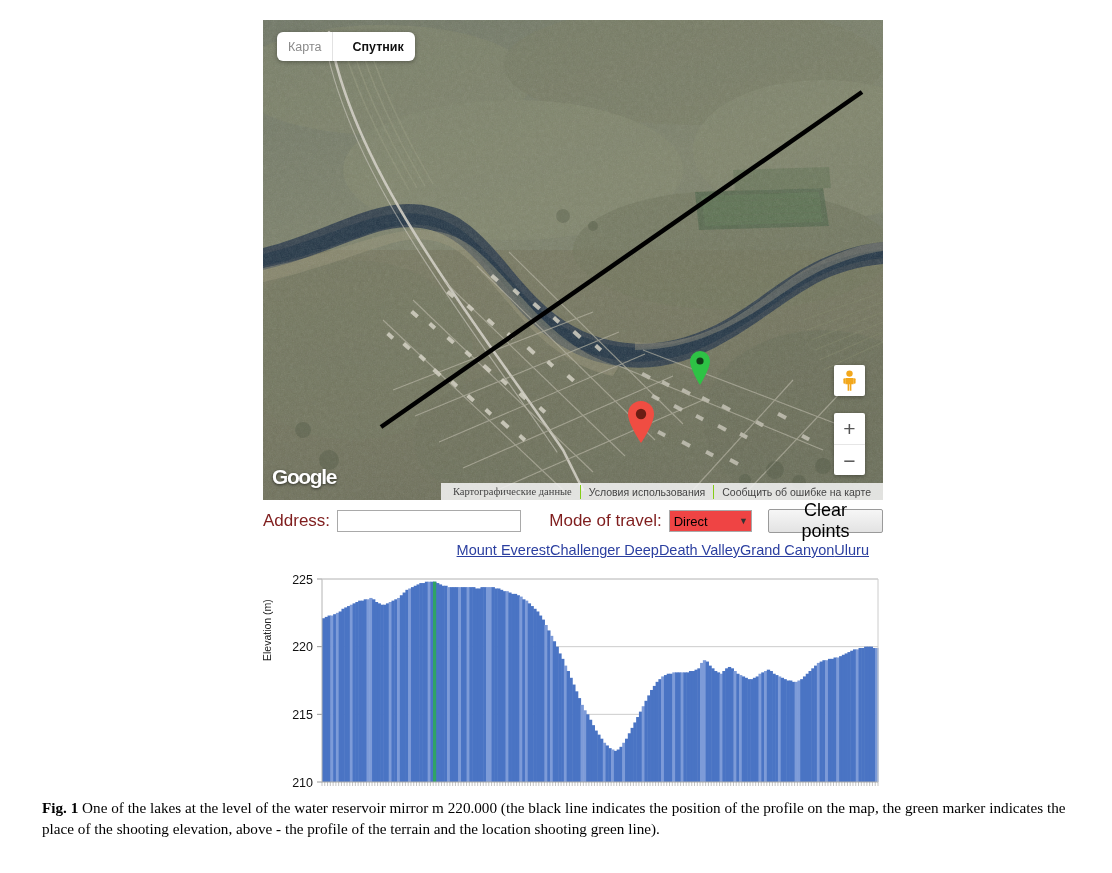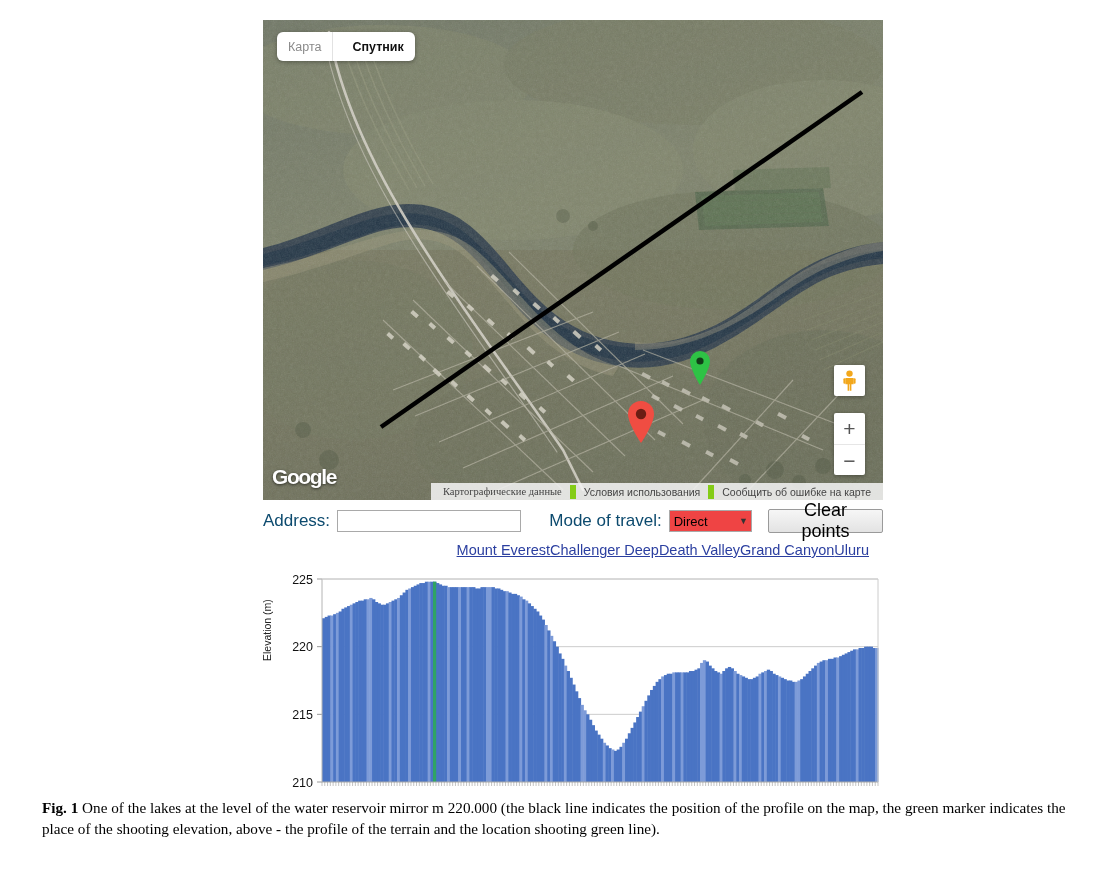--- a/index.html
+++ b/index.html
@@ -40,21 +40,21 @@
   }
   .gLogo i{font-style:normal;}
 
   .attrib{
     position:absolute;right:0;bottom:0;height:17px;z-index:40;
     display:flex;align-items:center;background:rgba(245,245,245,.86);
     padding:0 4px;
   }
   .attrib span{
     font-size:10.5px;color:#444;padding:0 8px;white-space:nowrap;
-    border-left:6px solid #84cc16;line-height:14px;
+    border-left:1px solid #84cc16;line-height:14px;
   }
   .attrib span:first-child{border-left:none;font-family:Liberation Serif, serif;}
 
   .pegman{
     position:absolute;right:18px;top:345px;width:31px;height:31px;z-index:40;
     background:#fff;border-radius:2px;box-shadow:0 1px 4px rgba(0,0,0,.35);
     display:flex;align-items:center;justify-content:center;cursor:pointer;
   }
   .zoomBox{
     position:absolute;right:18px;top:393px;width:31px;height:62px;z-index:40;
@@ -67,21 +67,21 @@
   .zoomBtn.minus{border-top:1px solid #e6e6e6;}
 
   .marker{position:absolute;z-index:30;}
   .marker svg{display:block;}
 
   
   .controls{
     width:620px;height:32px;margin-top:5px;
     display:flex;align-items:center;
   }
-  .lbl{font-size:17px;color:#0c4a6e;white-space:nowrap;}
+  .lbl{font-size:17px;color:#7f1d1d;white-space:nowrap;}
   .addrInput{
     width:186px;height:22px;margin-left:7px;
     border:1px solid #a9a9a9;background:#fff;box-sizing:border-box;
     font-family:"Liberation Sans",sans-serif;font-size:13px;padding:0 3px;
   }
   .travelLbl{margin-left:28px;}
   .select{
     margin-left:7px;width:84px;height:22px;box-sizing:border-box;
     border:1px solid #a9a9a9;background:#ef4444;
     display:flex;align-items:center;justify-content:space-between;

